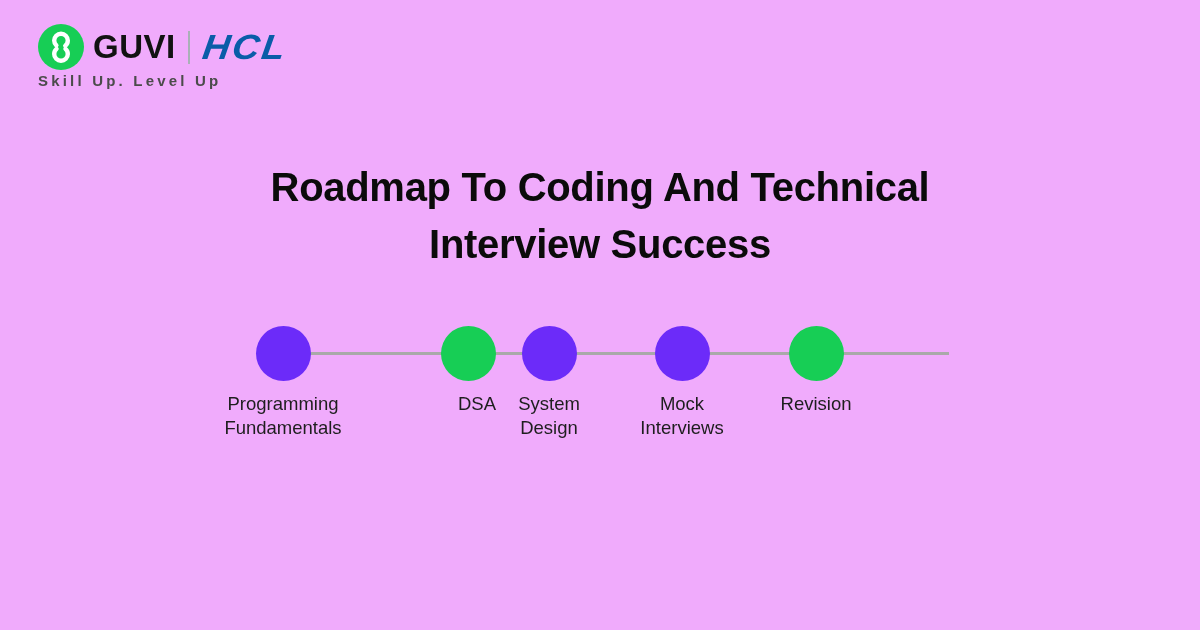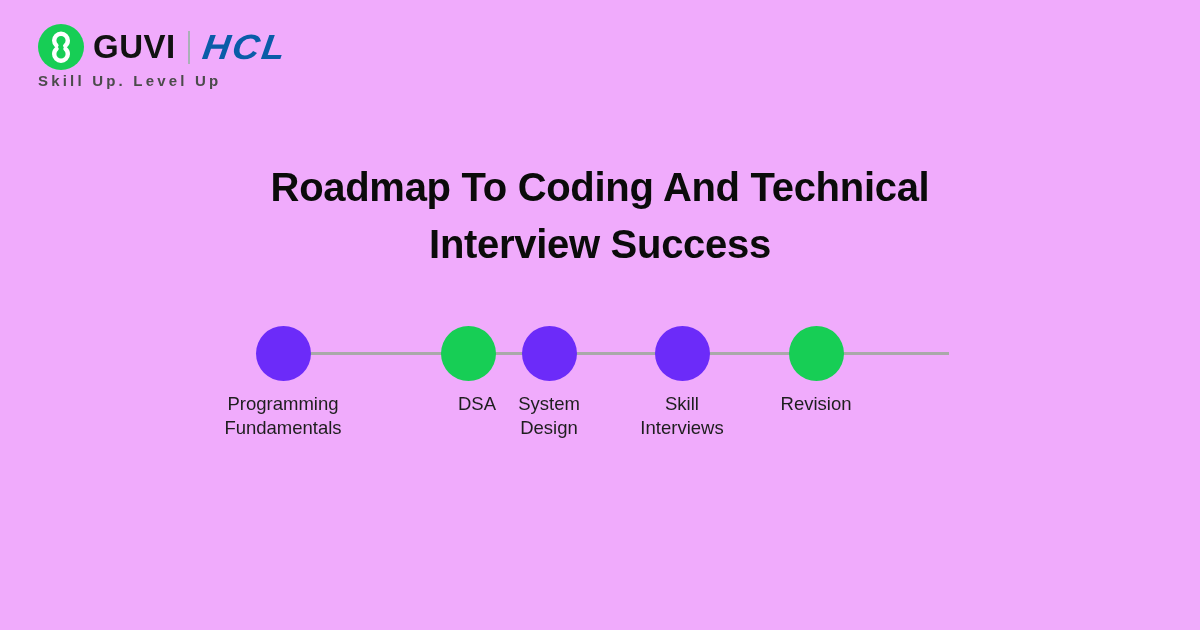--- a/index.html
+++ b/index.html
@@ -156,21 +156,21 @@
 
     <div class="timeline-step">
       <span class="dot" style="background-color: rgb(108, 43, 249);"></span>
       <span class="step-label">System
 Design</span>
     </div>
 
 
     <div class="timeline-step">
       <span class="dot" style="background-color: rgb(108, 43, 249);"></span>
-      <span class="step-label">Skill
+      <span class="step-label">Mock
 Interviews</span>
     </div>
 
     <div class="timeline-step">
       <span class="dot" style="background-color: rgb(23, 206, 85);"></span>
       <span class="step-label">Revision</span>
     </div>
   </div>
 
 </div>

